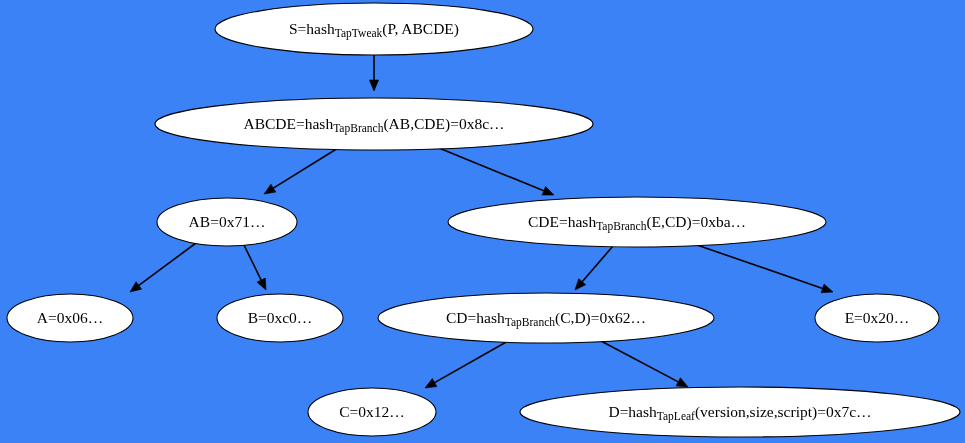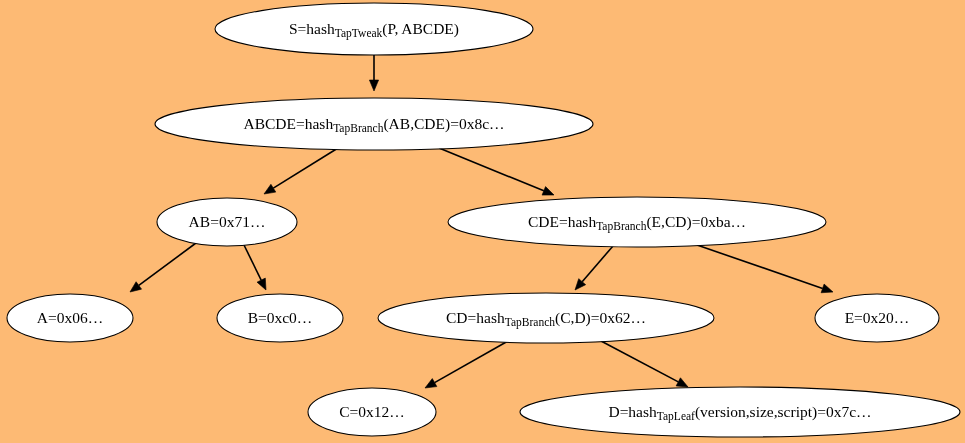--- a/index.html
+++ b/index.html
@@ -10,21 +10,21 @@
   body {
     width: 965px;
     height: 443px;
     font-family: "Liberation Serif", "DejaVu Serif", serif;
     overflow: hidden;
   }
   #diagram-root {
     position: relative;
     width: 965px;
     height: 443px;
-    background: #fdba74;
+    background: #3b82f6;
   }
   svg#tree-canvas {
     position: absolute;
     left: 0;
     top: 0;
     width: 965px;
     height: 443px;
     display: block;
   }
   .node-ellipse {

